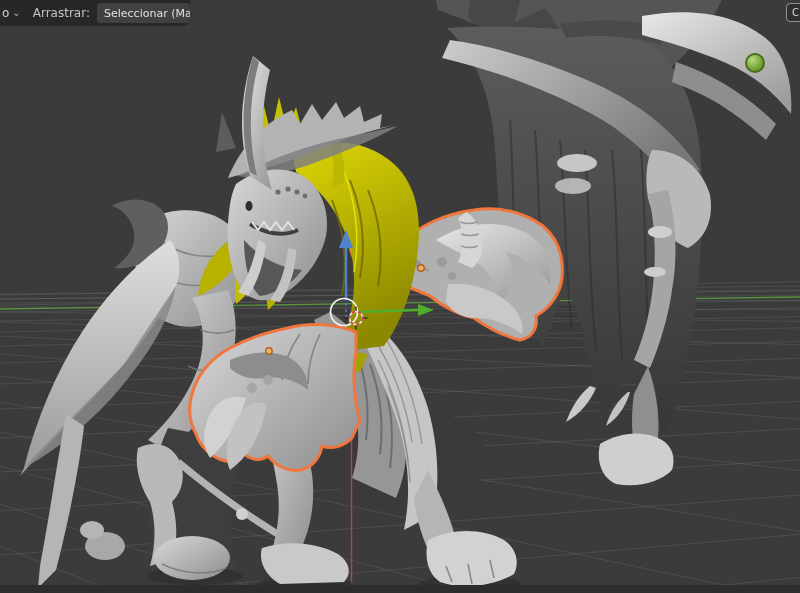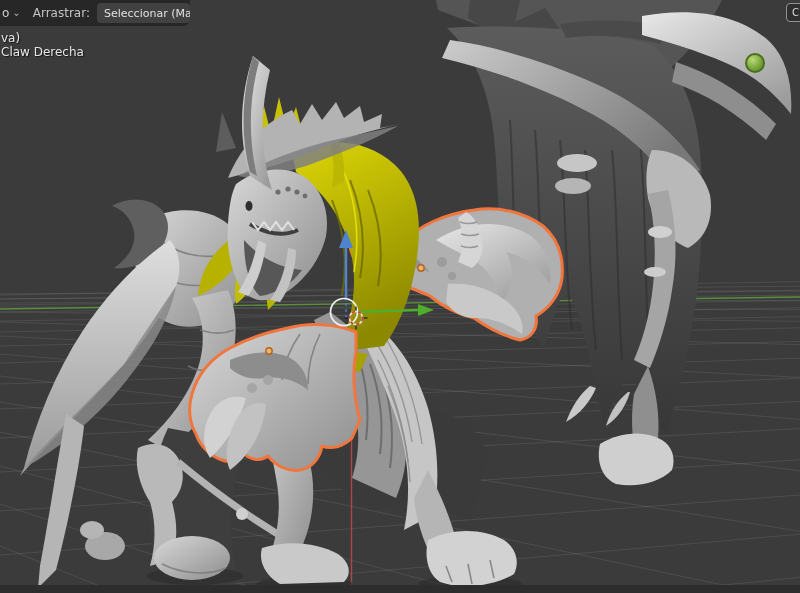--- a/index.html
+++ b/index.html
@@ -264,24 +264,20 @@
       <span>o</span>
       <span class="chev">⌄</span>
     </span>
     <span class="drag-label">Arrastrar:</span>
     <span class="select-btn">
       <span>Seleccionar (Mar...</span>
 
     </span>
   </div>
 
-  <div class="overlay-text">
-    <div>va)</div>
-    <div>Claw Derecha</div>
-  </div>
 
   <div class="corner-btn">
     <span>C</span>
   </div>
 
   <div class="nav-ball"></div>
 
   <div class="bottom-strip"></div>
 </div>
 

